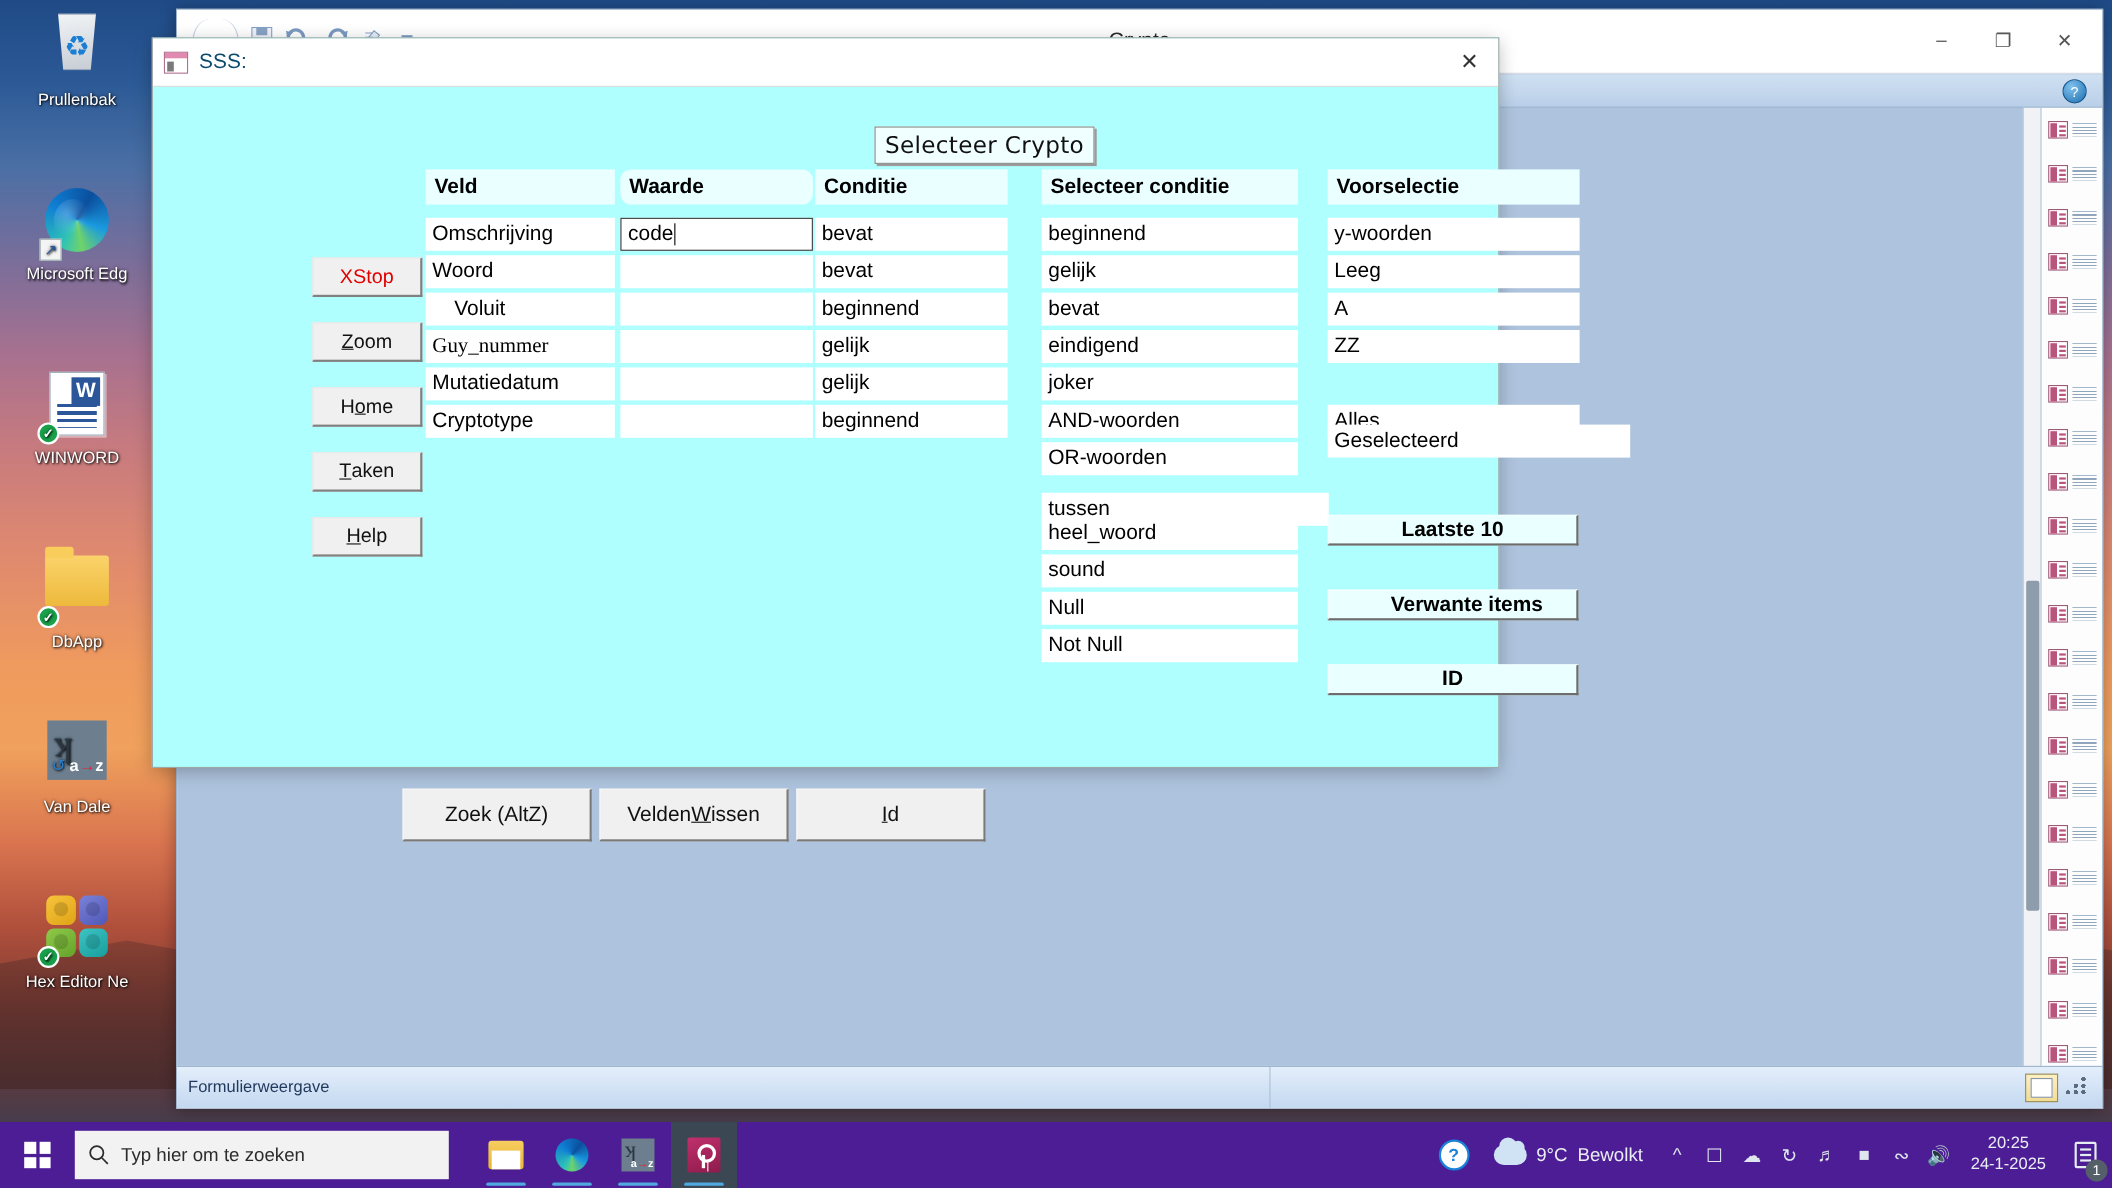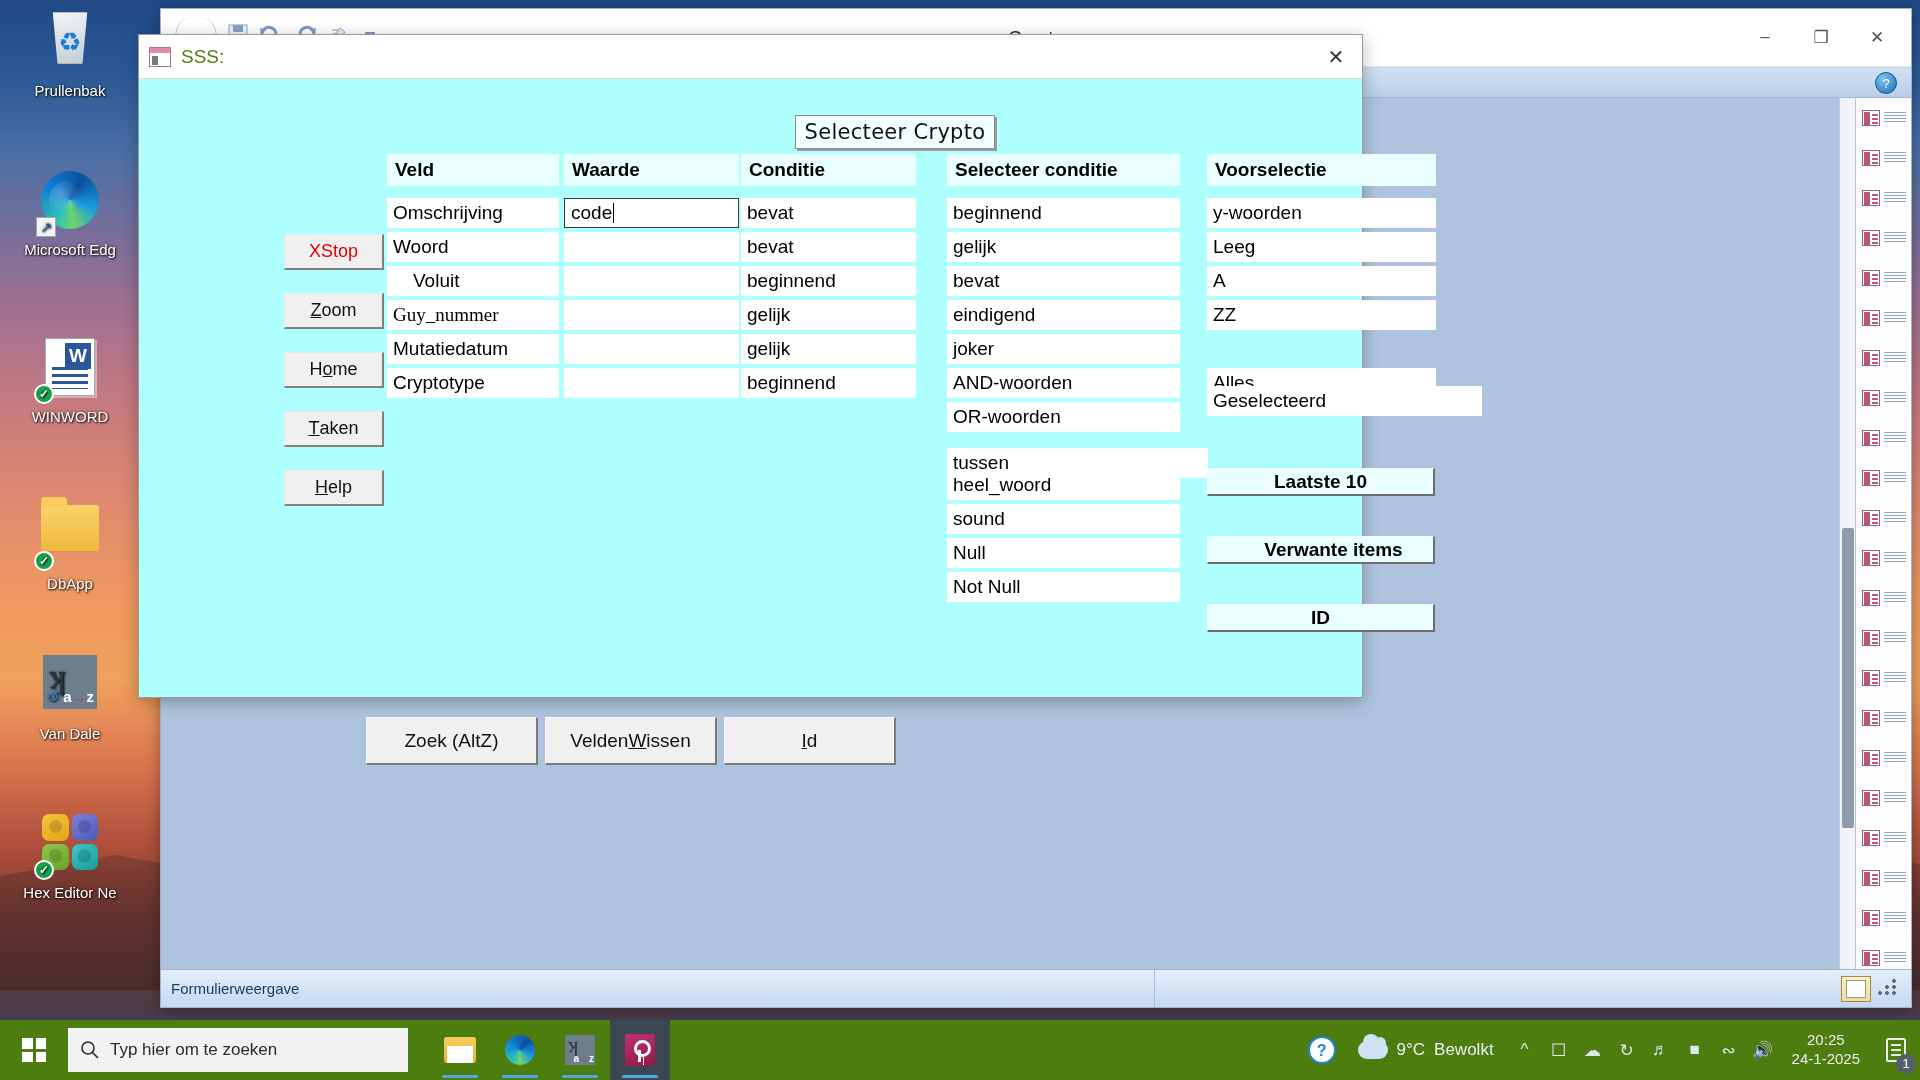--- a/index.html
+++ b/index.html
@@ -180,21 +180,21 @@
     box-shadow:0 4px 16px rgba(0,0,0,.28);
   }
   #sss-title{
     height:44px; background:#fff; border-bottom:1px solid #d8d8d8;
     display:flex; align-items:center; padding:0 6px 0 10px;
   }
   #sss-icon{width:22px;height:20px;border:1px solid #b07090;background:#fff;position:relative;margin-right:10px;}
   #sss-icon::before{content:"";position:absolute;left:0;top:0;right:0;height:5px;background:#e08ab0;}
   #sss-icon::after{content:"";position:absolute;left:2px;top:8px;width:6px;height:9px;background:#7a7a7a;
      box-shadow: 9px -1px 0 -3px #7a7a7a, 9px 3px 0 -3px #7a7a7a, 9px 7px 0 -3px #7a7a7a;}
-  #sss-title-text{font-size:19px;color:#4d7c0f;}
+  #sss-title-text{font-size:19px;color:#0c4a6e;}
   #sss-close{margin-left:auto;width:40px;height:34px;display:flex;align-items:center;justify-content:center;font-size:20px;color:#333;}
   #sss-body{position:absolute;left:0;right:0;top:44px;bottom:0;background:#AFFFFF;}
 
   #form-title{
     position:absolute; left:656px; top:36px; width:200px; height:34px;
     background:#F0FFFF; border:1px solid #8a8a8a;
     box-shadow:2px 2px 0 #9b9b9b;
     display:flex;align-items:center;justify-content:center;
     font-family:"DejaVu Sans", sans-serif;
     font-size:21px; color:#111; letter-spacing:.3px;
@@ -241,21 +241,21 @@
     position:absolute; top:638px; height:48px;
     background:#F0F0F0; border:1px solid #f7f7f7;
     border-right:2px solid #7a7a7a; border-bottom:2px solid #7a7a7a;
     display:flex;align-items:center;justify-content:center;
     font-size:19px;color:#111;
   }
 
   
   #taskbar{
     position:absolute;left:0;right:0;bottom:0;height:60px;
-    background:#4d7c0f; display:flex; align-items:center;
+    background:#4c1d95; display:flex; align-items:center;
   }
   #startbtn{width:68px;height:60px;display:flex;align-items:center;justify-content:center;}
   .winlogo{width:24px;height:24px;display:grid;grid-template-columns:1fr 1fr;grid-template-rows:1fr 1fr;gap:3px;}
   .winlogo i{background:#fff;}
   #searchbox{
     width:340px;height:44px;background:#f2f2f2;display:flex;align-items:center;gap:10px;padding:0 12px;
     color:#2b2b2b;font-size:17px;
   }
   #tb-apps{display:flex;align-items:center;height:60px;margin-left:22px;}
   .tbapp{width:60px;height:60px;display:flex;align-items:center;justify-content:center;position:relative;}
@@ -523,21 +523,21 @@
           <span>aken</span>
         </div>
       <div class="lbtn">
           <span></span>
           <u>H</u>
           <span>elp</span>
         </div>
     </div>
 
     <div class="colhead" style="left:248px;top:75px;width:172px;">Veld</div>
-    <div class="colhead" style="left:425px;top:75px;width:175px;">Waarde</div>
+    <div class="colhead" style="left:425px;top:75px;width:175px;border-radius:10px;">Waarde</div>
     <div class="colhead" style="left:602px;top:75px;width:175px;">Conditie</div>
     <div class="colhead" style="left:808px;top:75px;width:233px;">Selecteer conditie</div>
     <div class="colhead" style="left:1068px;top:75px;width:229px;">Voorselectie</div>
 
     <div class="cell" style="left:248px;top:119px;width:172px;">Omschrijving</div>
     <div class="cell focus" style="left:425px;top:119px;width:175px;">
         <span>code</span>
         <span class="caret"></span>
       </div>
     <div class="cell" style="left:602px;top:119px;width:175px;">bevat</div>

